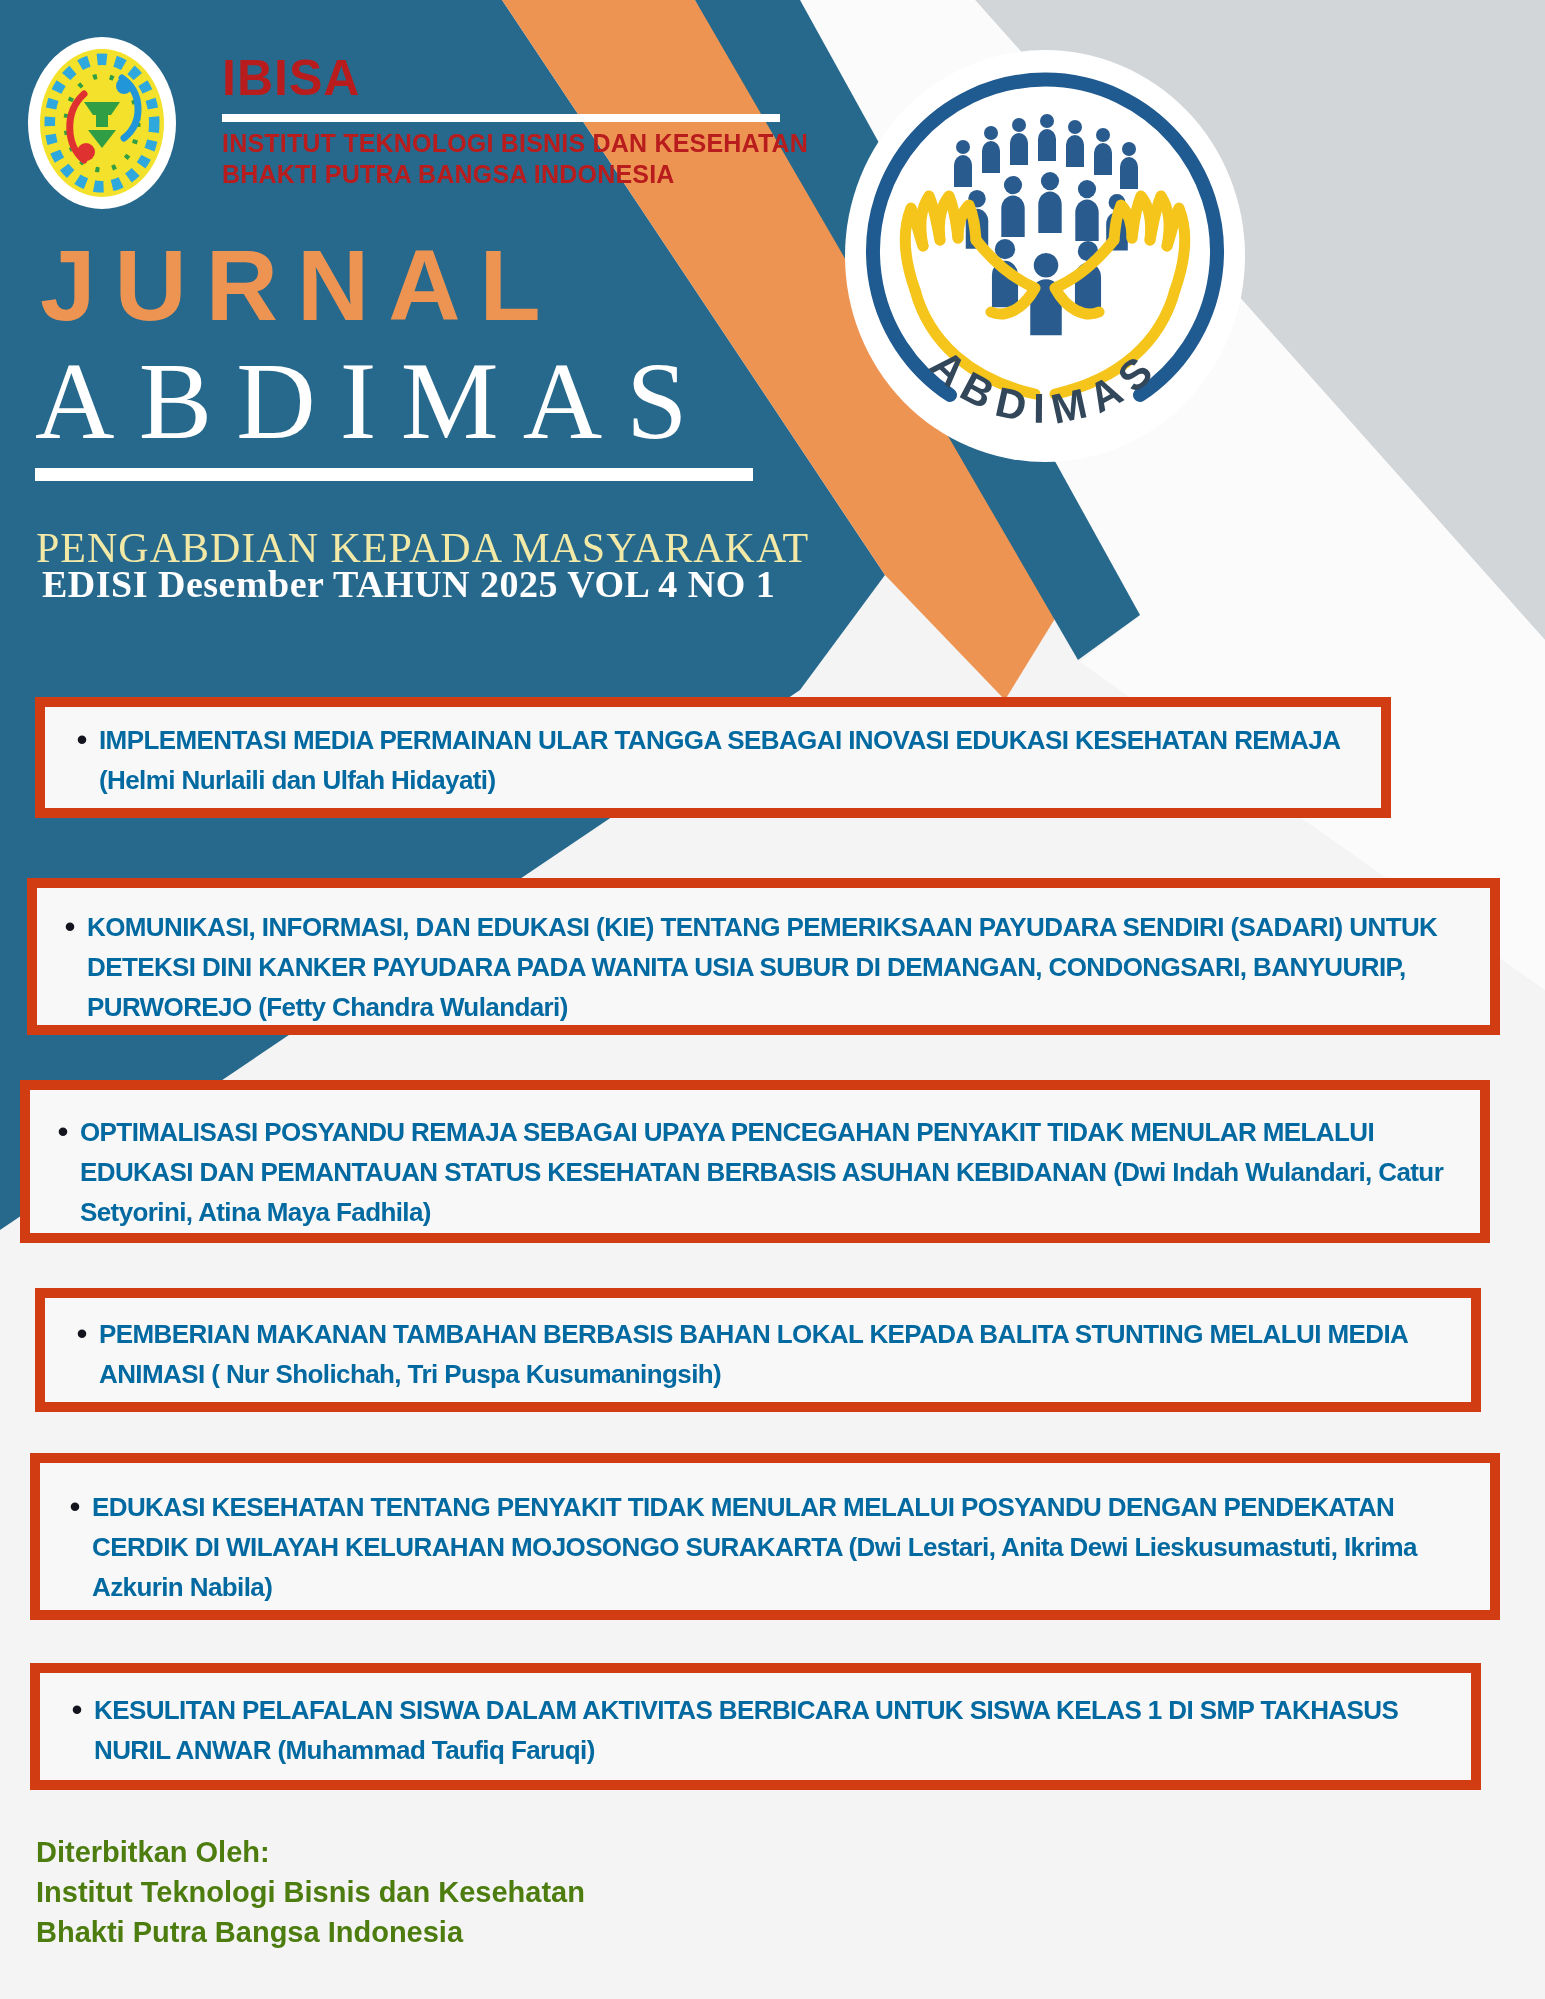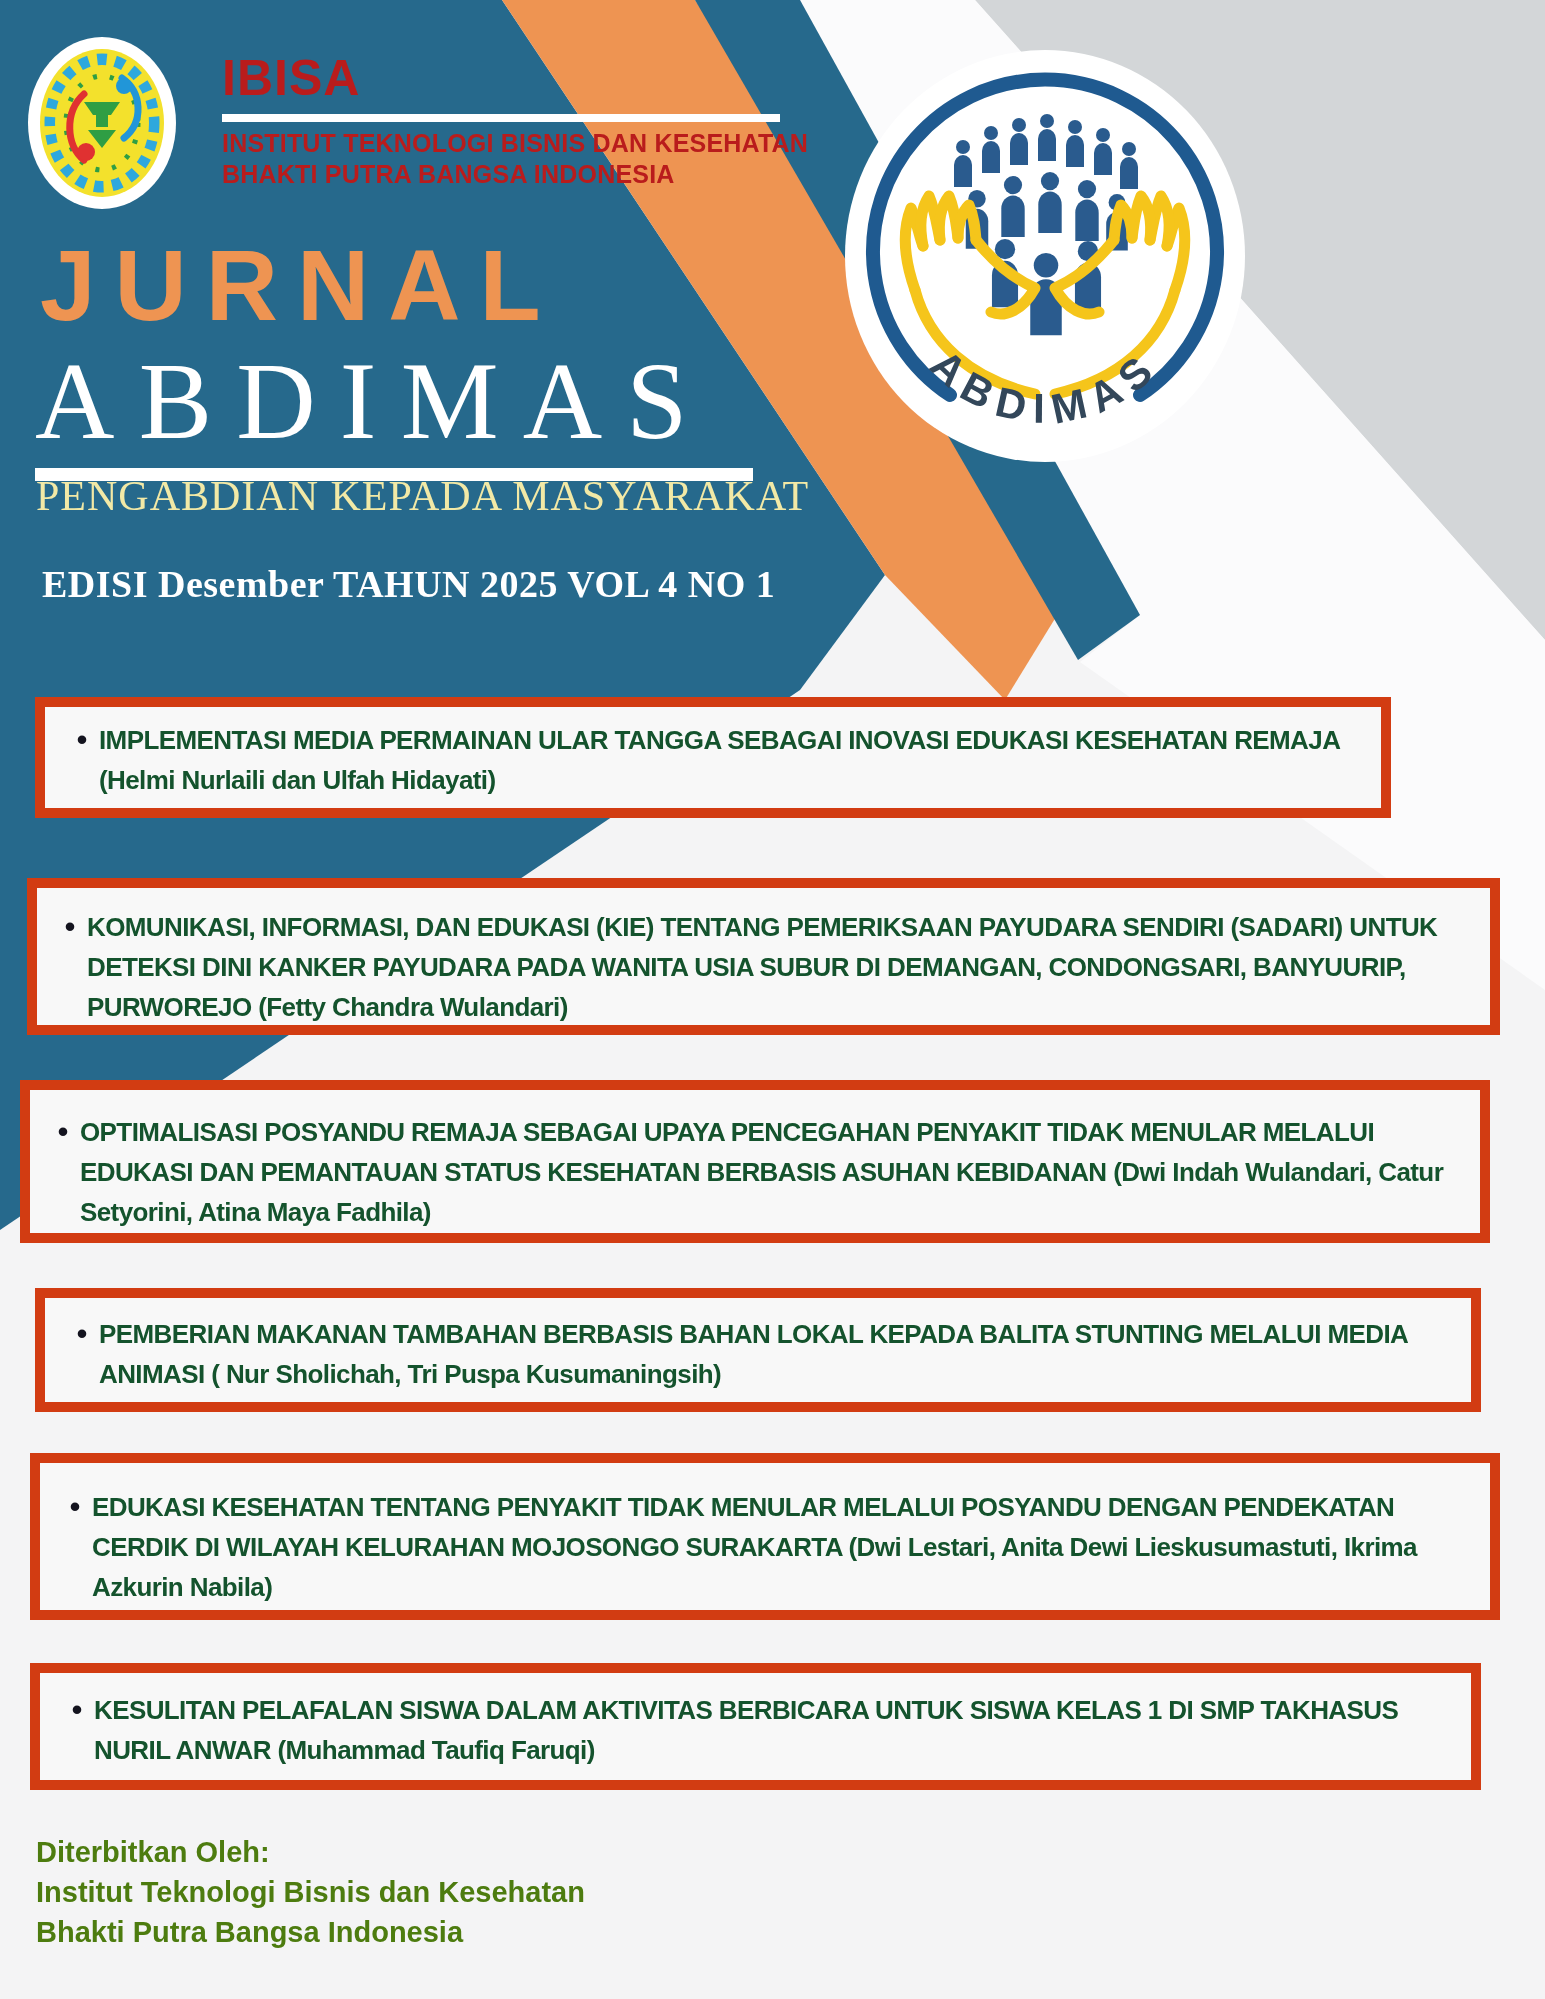--- a/index.html
+++ b/index.html
@@ -21,31 +21,31 @@
   .ibisa-acronym{font-size:50px;font-weight:700;letter-spacing:1px;line-height:52px;}
   .ibisa-rule{position:absolute;left:0;top:62px;width:558px;height:8px;background:#ffffff;}
   .ibisa-lines{margin-top:24px;font-size:25px;font-weight:700;line-height:31px;letter-spacing:.2px;}
 
   
   .jurnal{left:40px;top:235px;font-size:100px;font-weight:700;color:#ee9452;
           letter-spacing:.19em;line-height:100px;}
   .abdimas{left:35px;top:345px;font-family:"Liberation Serif",serif;font-size:110px;
            color:#ffffff;letter-spacing:.22em;line-height:112px;font-weight:400;}
   .abdimas-rule{left:35px;top:468px;width:718px;height:13px;background:#ffffff;}
-  .subtitle{left:36px;top:474px;font-family:"Liberation Serif",serif;font-size:42px;
+  .subtitle{left:36px;top:526px;font-family:"Liberation Serif",serif;font-size:42px;
             color:#f2e9a6;letter-spacing:1px;line-height:44px;}
   .edition{left:42px;top:564px;font-family:"Liberation Serif",serif;font-size:38px;
            font-weight:700;color:#ffffff;letter-spacing:.5px;line-height:40px;}
 
   
   .article{position:absolute;background:#f8f8f8;border:10px solid #d23c12;
            box-sizing:border-box;display:flex;align-items:flex-start;}
   .article .bullet{flex:0 0 auto;width:34px;text-align:center;font-size:30px;
            font-weight:700;color:#14141f;line-height:40px;}
-  .article .atext{flex:1 1 auto;font-size:26px;font-weight:700;color:#14532d;
+  .article .atext{flex:1 1 auto;font-size:26px;font-weight:700;color:#0369a1;
            letter-spacing:-.6px;line-height:40px;padding-right:18px;}
   #box1{left:35px;top:697px;width:1356px;height:121px;padding:13px 4px 0 20px;}
   #box2{left:27px;top:878px;width:1473px;height:157px;padding:19px 4px 0 16px;}
   #box3{left:20px;top:1080px;width:1470px;height:163px;padding:22px 4px 0 16px;}
   #box4{left:35px;top:1288px;width:1446px;height:124px;padding:16px 4px 0 20px;}
   #box5{left:30px;top:1453px;width:1470px;height:167px;padding:24px 4px 0 18px;}
   #box6{left:30px;top:1663px;width:1451px;height:127px;padding:17px 4px 0 20px;}
 
   
   .publisher{left:36px;top:1832px;color:#4d7c0f;font-size:29px;font-weight:700;line-height:40px;}

